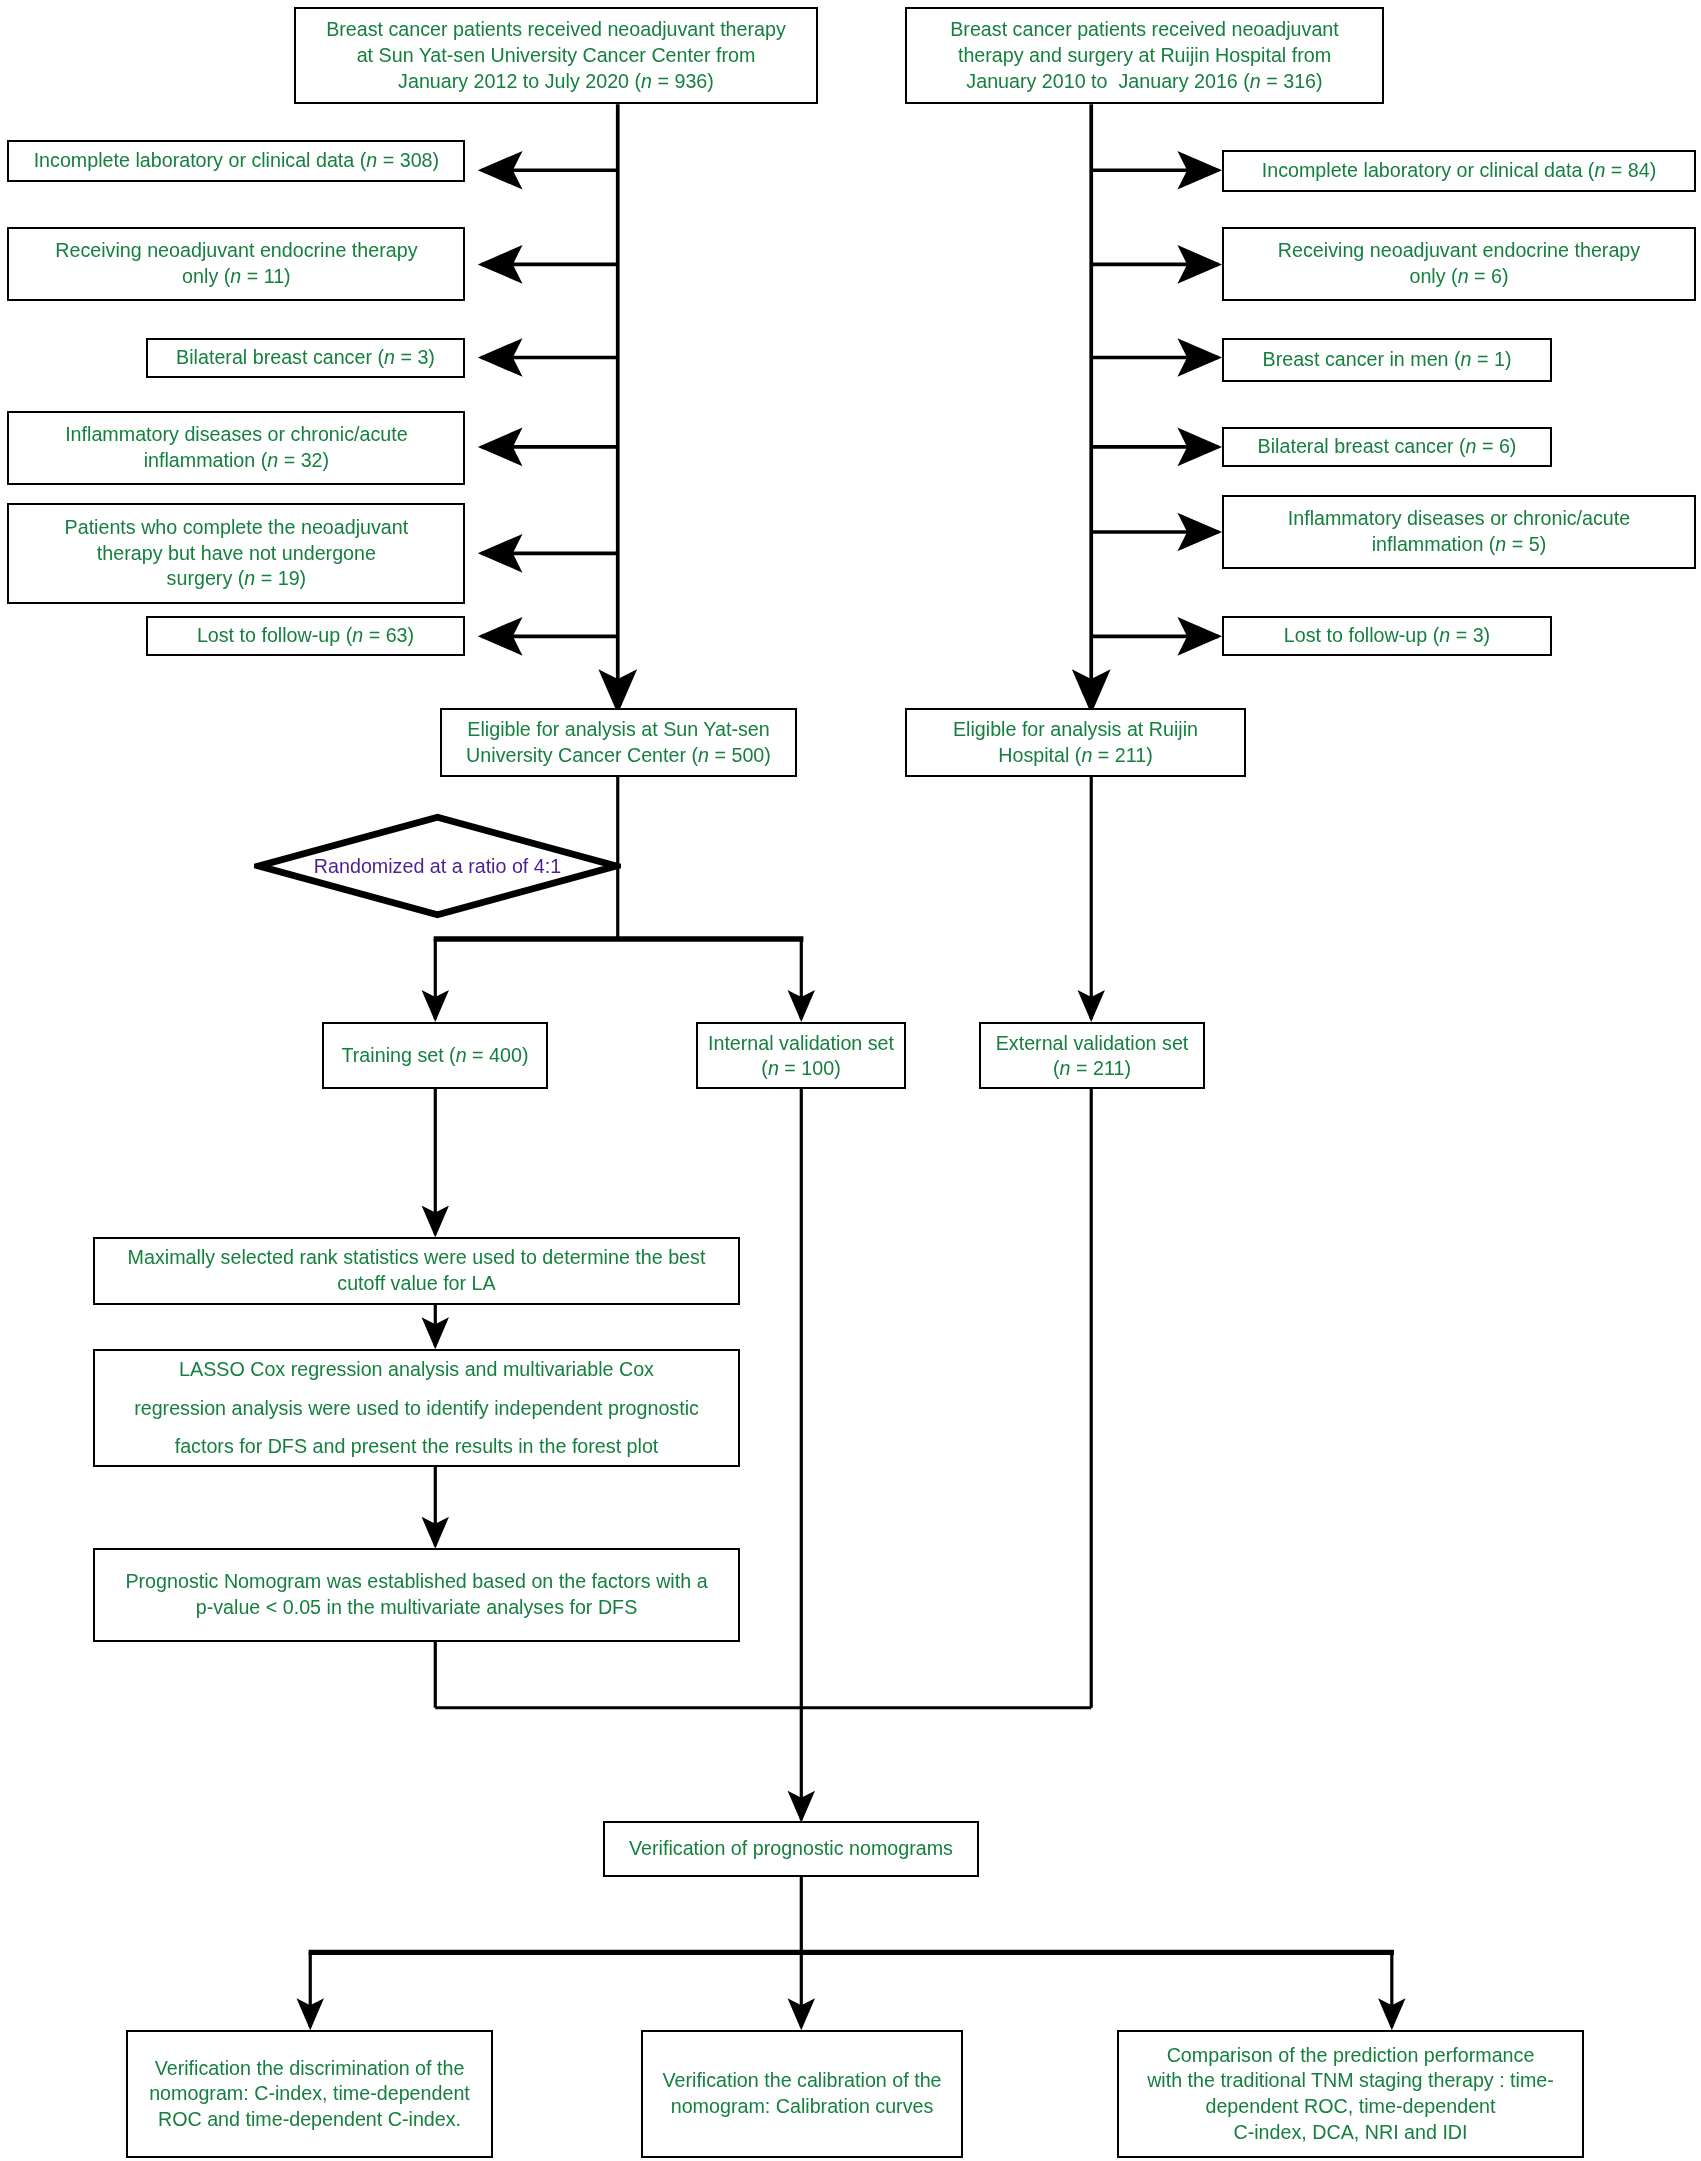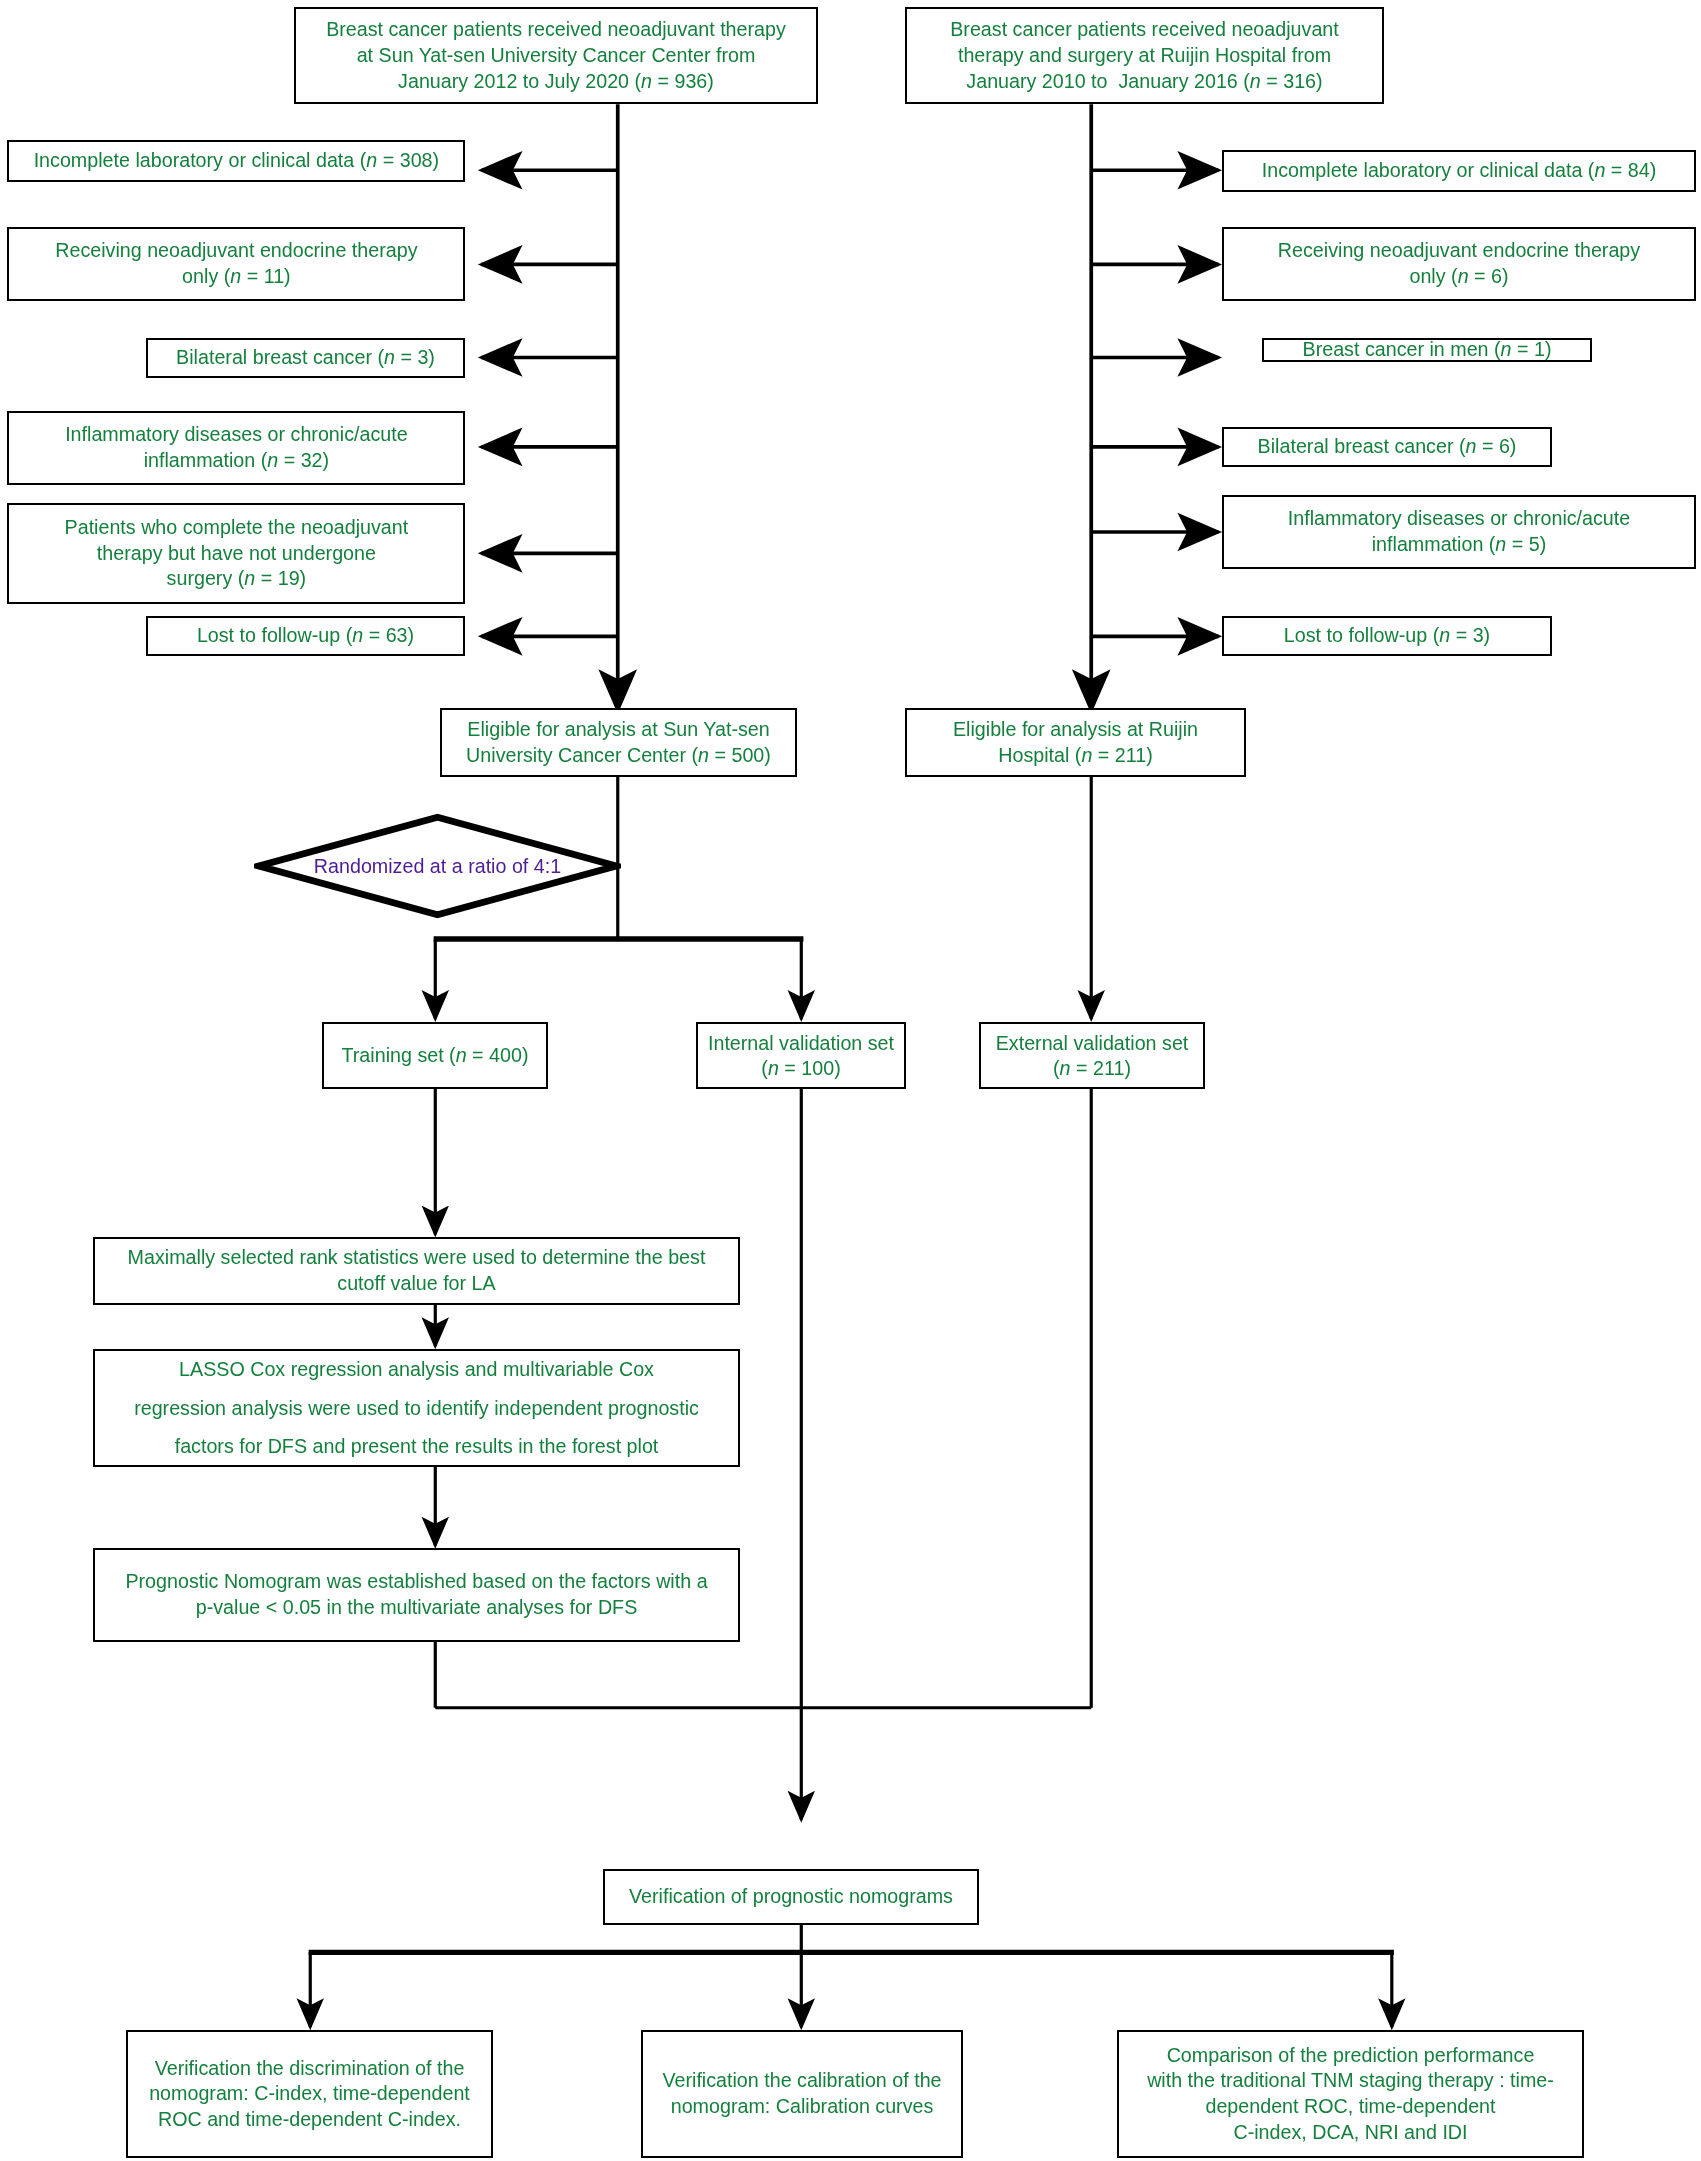--- a/index.html
+++ b/index.html
@@ -178,21 +178,21 @@
     <span class="node-text">Incomplete laboratory or clinical data (<i>n</i> = <span>84</span>)</span>
   </div>
 
   <div class="node" style="left:1222px; top:227px; width:474px; height:74px;">
     <span class="node-text">
       <span>Receiving neoadjuvant endocrine therapy</span><br>
       only (<i>n</i> = <span>6</span>)
     </span>
   </div>
 
-  <div class="node" style="left:1262px; top:338px; width:330px; height:24px;justify-content:center;">
+  <div class="node" style="left:1222px; top:338px; width:330px; height:44px;justify-content:center;">
     <span class="node-text">Breast cancer in men (<i>n</i> = <span>1</span>)</span>
   </div>
 
   <div class="node" style="left:1222px; top:427px; width:330px; height:40px;">
     <span class="node-text">Bilateral breast cancer (<i>n</i> = <span>6</span>)</span>
   </div>
 
   <div class="node" style="left:1222px; top:495px; width:474px; height:74px;">
     <span class="node-text">
       <span>Inflammatory diseases or chronic/acute</span><br>
@@ -258,21 +258,21 @@
     </span>
   </div>
 
   <div class="node" style="left:93px; top:1548px; width:647px; height:94px;">
     <span class="node-text">
       <span>Prognostic Nomogram was established based on the factors with a</span><br>
       <span>p-value &lt; 0.05 in the multivariate analyses for DFS</span>
     </span>
   </div>
 
-  <div class="node" style="left:603px; top:1821px; width:376px; height:56px;margin-top:48px;">
+  <div class="node" style="left:603px; top:1821px; width:376px; height:56px;">
     <span class="node-text">Verification of prognostic nomograms</span>
   </div>
 
   <div class="node" style="left:126px; top:2030px; width:367px; height:128px;">
     <span class="node-text">
       <span>Verification the discrimination of the</span><br>
       <span>nomogram: C-index, time-dependent</span><br>
       <span>ROC and time-dependent C-index.</span>
     </span>
   </div>

